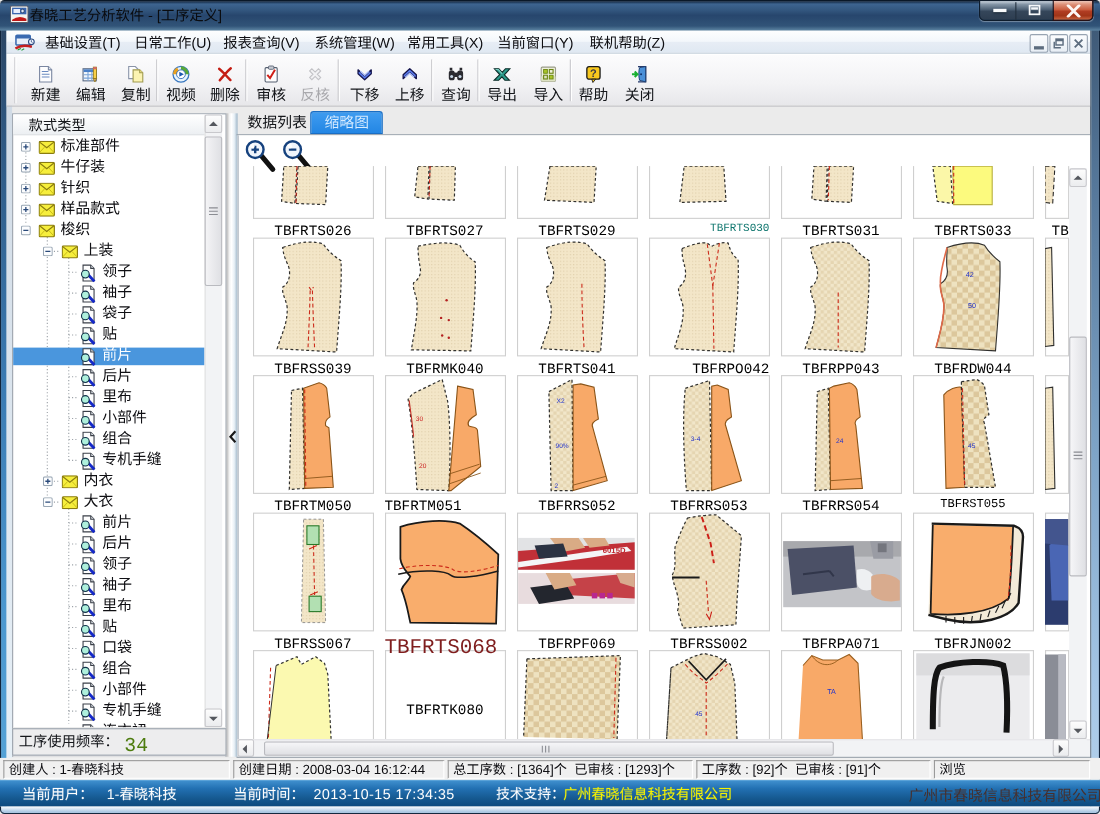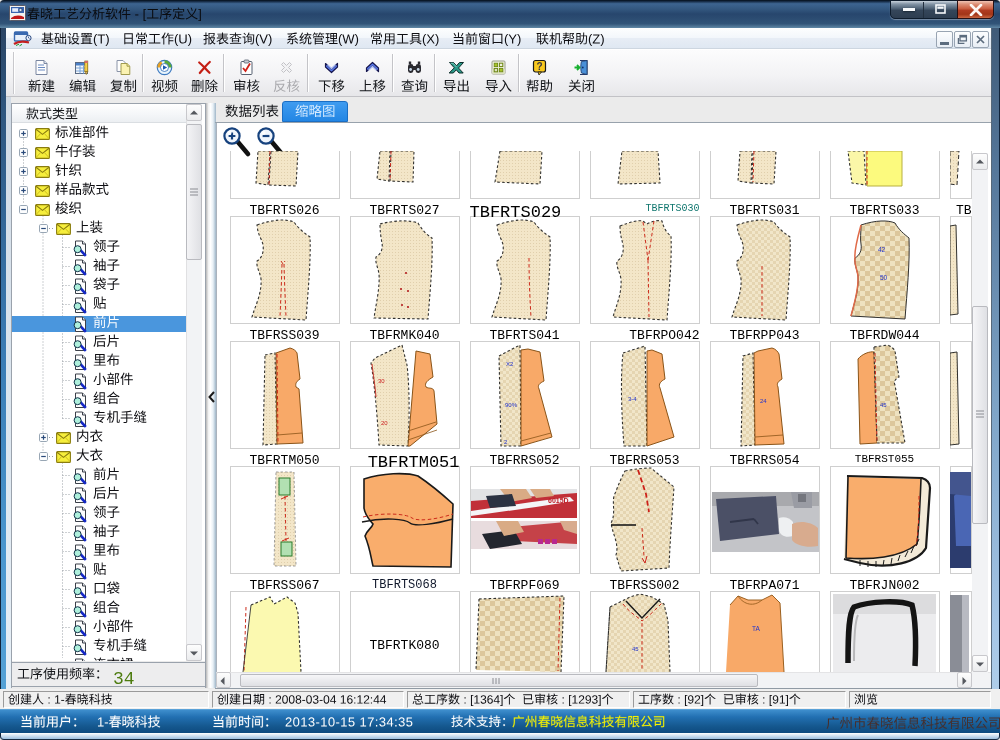--- a/index.html
+++ b/index.html
@@ -992,38 +992,38 @@
 <div class="a" style="left:950.0px;top:466.0px;width:21.5px;height:107.5px;border:1px solid #cfcfcf"></div>
 <div class="a" style="left:230.0px;top:591.0px;width:109.5px;height:81.0px;border:1px solid #cfcfcf;border-bottom:none"></div>
 <div class="a" style="left:350.0px;top:591.0px;width:109.5px;height:81.0px;border:1px solid #cfcfcf;border-bottom:none"></div>
 <div class="a" style="left:470.0px;top:591.0px;width:109.5px;height:81.0px;border:1px solid #cfcfcf;border-bottom:none"></div>
 <div class="a" style="left:590.0px;top:591.0px;width:109.5px;height:81.0px;border:1px solid #cfcfcf;border-bottom:none"></div>
 <div class="a" style="left:710.0px;top:591.0px;width:109.5px;height:81.0px;border:1px solid #cfcfcf;border-bottom:none"></div>
 <div class="a" style="left:830.0px;top:591.0px;width:109.5px;height:81.0px;border:1px solid #cfcfcf;border-bottom:none"></div>
 <div class="a" style="left:950.0px;top:591.0px;width:21.5px;height:81.0px;border:1px solid #cfcfcf;border-bottom:none"></div>
 <div class="a mono" style="left:229.5px;top:202.5px;width:110px;text-align:center;font-size:13px;letter-spacing:0;color:#000">TBFRTS026</div>
 <div class="a mono" style="left:349.5px;top:202.5px;width:110px;text-align:center;font-size:13px;letter-spacing:0;color:#000">TBFRTS027</div>
-<div class="a mono" style="left:469.5px;top:202.5px;width:110px;text-align:left;font-size:17px;letter-spacing:0;color:#000">TBFRTS029</div>
+<div class="a mono" style="left:469.5px;top:202.5px;width:110px;text-align:center;font-size:13px;letter-spacing:0;color:#000">TBFRTS029</div>
 <div class="a mono" style="left:589.5px;top:202.5px;width:110px;text-align:right;font-size:10px;letter-spacing:0;color:#0f766e">TBFRTS030</div>
 <div class="a mono" style="left:709.5px;top:202.5px;width:110px;text-align:center;font-size:13px;letter-spacing:0;color:#000">TBFRTS031</div>
 <div class="a mono" style="left:829.5px;top:202.5px;width:110px;text-align:center;font-size:13px;letter-spacing:0;color:#000">TBFRTS033</div>
 <div class="a mono" style="left:229.5px;top:327.5px;width:110px;text-align:center;font-size:13px;letter-spacing:0;color:#000">TBFRSS039</div>
 <div class="a mono" style="left:349.5px;top:327.5px;width:110px;text-align:center;font-size:13px;letter-spacing:0;color:#000">TBFRMK040</div>
 <div class="a mono" style="left:469.5px;top:327.5px;width:110px;text-align:center;font-size:13px;letter-spacing:0;color:#000">TBFRTS041</div>
 <div class="a mono" style="left:589.5px;top:327.5px;width:110px;text-align:right;font-size:13px;letter-spacing:0;color:#000">TBFRPO042</div>
 <div class="a mono" style="left:709.5px;top:327.5px;width:110px;text-align:center;font-size:13px;letter-spacing:0;color:#000">TBFRPP043</div>
 <div class="a mono" style="left:829.5px;top:327.5px;width:110px;text-align:center;font-size:13px;letter-spacing:0;color:#000">TBFRDW044</div>
 <div class="a mono" style="left:229.5px;top:452.5px;width:110px;text-align:center;font-size:13px;letter-spacing:0;color:#000">TBFRTM050</div>
-<div class="a mono" style="left:349.5px;top:452.5px;width:110px;text-align:right;font-size:17px;letter-spacing:0;color:#000">TBFRTM051</div>
+<div class="a mono" style="left:349.5px;top:452.5px;width:110px;text-align:left;font-size:13px;letter-spacing:0;color:#000">TBFRTM051</div>
 <div class="a mono" style="left:469.5px;top:452.5px;width:110px;text-align:center;font-size:13px;letter-spacing:0;color:#000">TBFRRS052</div>
 <div class="a mono" style="left:589.5px;top:452.5px;width:110px;text-align:center;font-size:13px;letter-spacing:0;color:#000">TBFRRS053</div>
 <div class="a mono" style="left:709.5px;top:452.5px;width:110px;text-align:center;font-size:13px;letter-spacing:0;color:#000">TBFRRS054</div>
 <div class="a mono" style="left:829.5px;top:452.5px;width:110px;text-align:center;font-size:11px;letter-spacing:0;color:#000">TBFRST055</div>
 <div class="a mono" style="left:229.5px;top:577.5px;width:110px;text-align:center;font-size:13px;letter-spacing:0;color:#000">TBFRSS067</div>
-<div class="a mono" style="left:349.5px;top:577.5px;width:110px;text-align:center;font-size:12px;letter-spacing:0;color:#0f172a">TBFRTS068</div>
+<div class="a mono" style="left:349.5px;top:577.5px;width:110px;font-size:19px;letter-spacing:0;color:#7f1d1d">TBFRTS068</div>
 <div class="a mono" style="left:469.5px;top:577.5px;width:110px;text-align:center;font-size:13px;letter-spacing:0;color:#000">TBFRPF069</div>
 <div class="a mono" style="left:589.5px;top:577.5px;width:110px;text-align:center;font-size:13px;letter-spacing:0;color:#000">TBFRSS002</div>
 <div class="a mono" style="left:709.5px;top:577.5px;width:110px;text-align:center;font-size:13px;letter-spacing:0;color:#000">TBFRPA071</div>
 <div class="a mono" style="left:829.5px;top:577.5px;width:110px;text-align:center;font-size:13px;letter-spacing:0;color:#000">TBFRJN002</div>
 <div class="a mono" style="left:956px;top:202.5px;font-size:13px;color:#000;clip-path:inset(0 0 0 0)">TB</div>
 <div class="a mono" style="left:350px;top:638px;width:109px;text-align:center;font-size:13px;color:#000">TBFRTK080</div>
 <svg width="0" height="0" style="position:absolute">
     <defs>
 <pattern id="dots" width="3" height="3" patternUnits="userSpaceOnUse">
         <rect width="3" height="3" fill="#f3e6c8"></rect>

